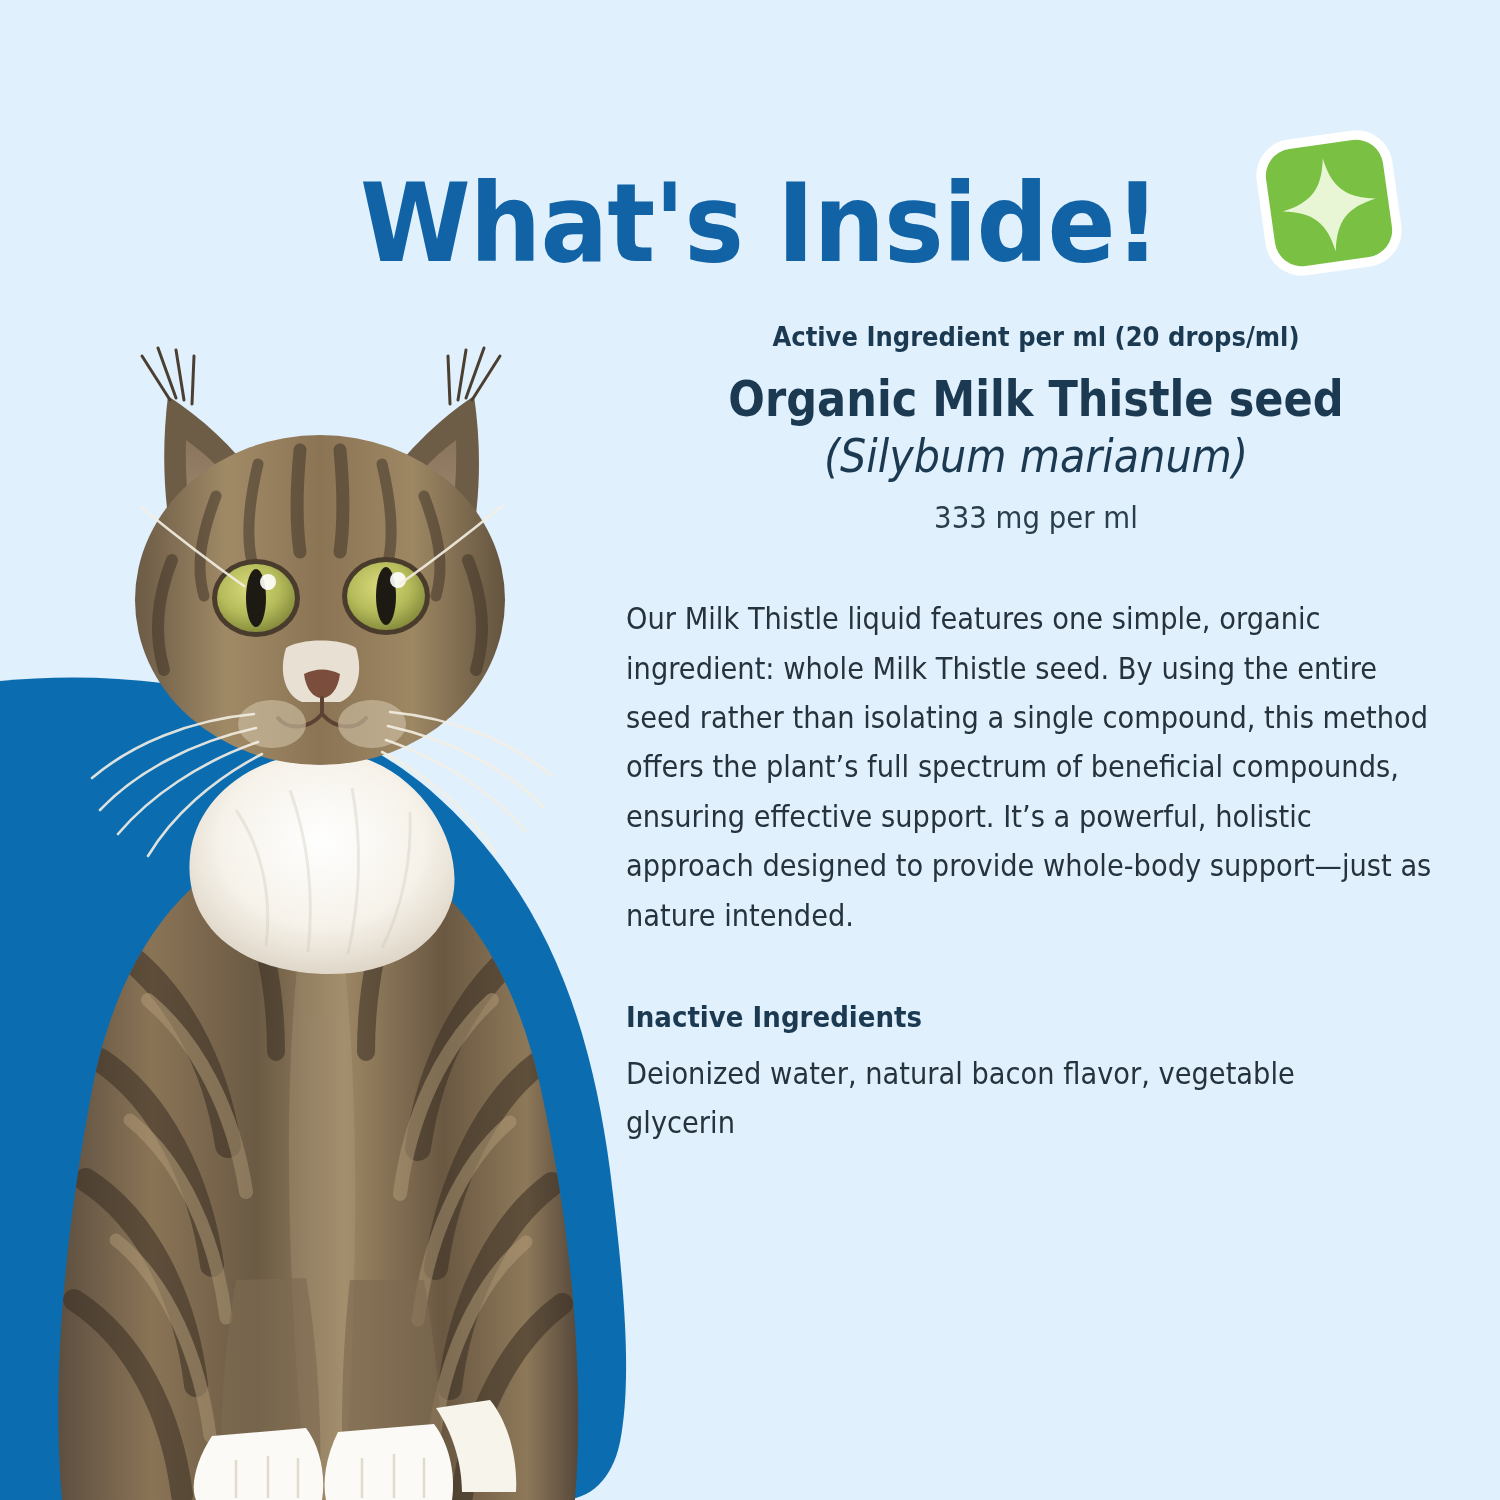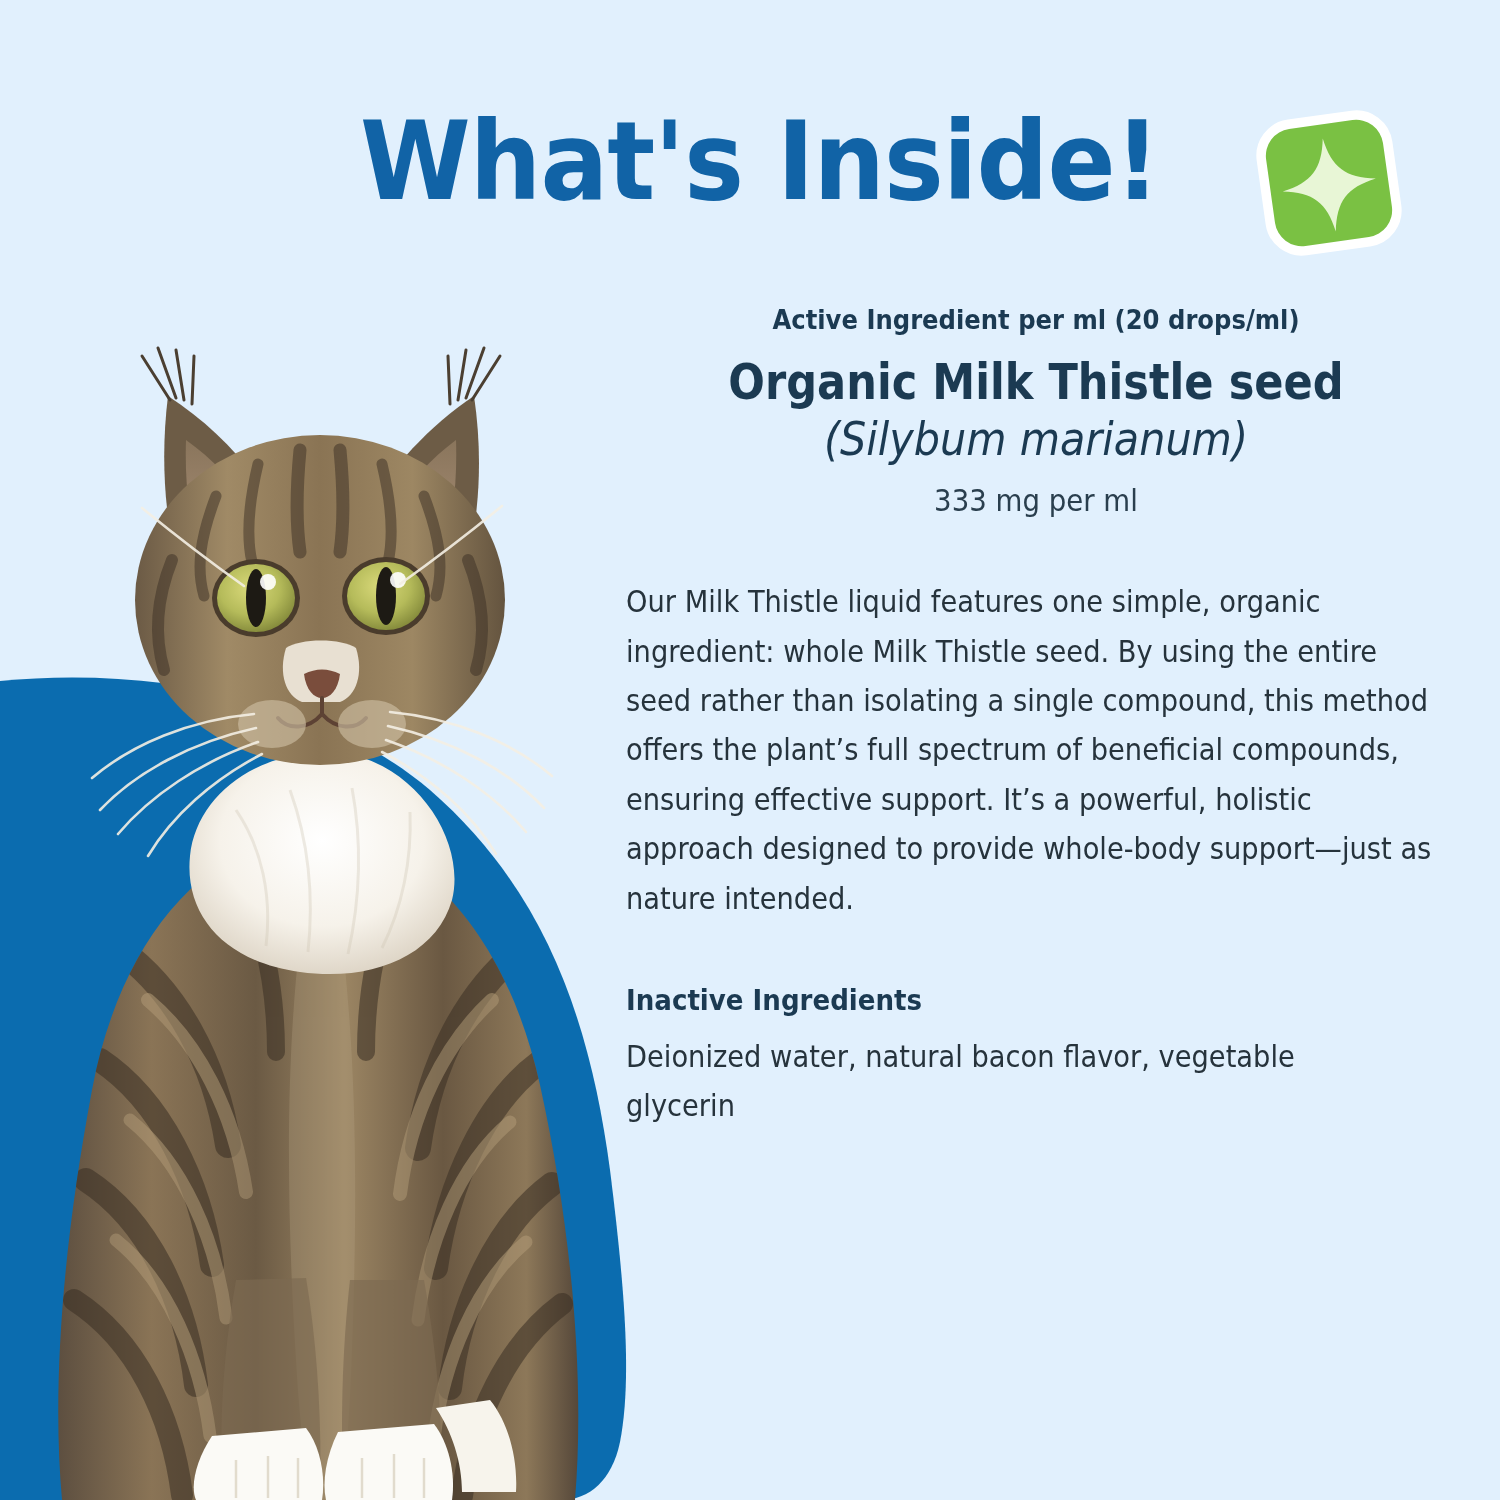--- a/index.html
+++ b/index.html
@@ -33,21 +33,21 @@
   }
 
   
   .header {
     position: absolute;
     left: 360px;
     top: 108px;
     width: 1010px;
     height: 170px;
     display: flex;
-    align-items: flex-start;
+    align-items: flex-end;
     gap: 34px;
   }
   .headline {
     font-family: "DejaVu Sans", sans-serif;
     font-weight: bold;
     font-size: 108px;
     line-height: 1;
     letter-spacing: -1px;
     color: #1163a6;
     white-space: nowrap;
@@ -58,21 +58,21 @@
     position: relative;
     width: 150px;
     height: 150px;
     flex: 0 0 auto;
   }
 
   
   .content {
     position: absolute;
     left: 626px;
-    top: 305px;
+    top: 322px;
     width: 820px;
   }
 
   .active-label {
     font-family: "DejaVu Sans", sans-serif;
     font-weight: bold;
     font-size: 27px;
     line-height: 1.1;
     color: #1b3a52;
     text-align: center;

